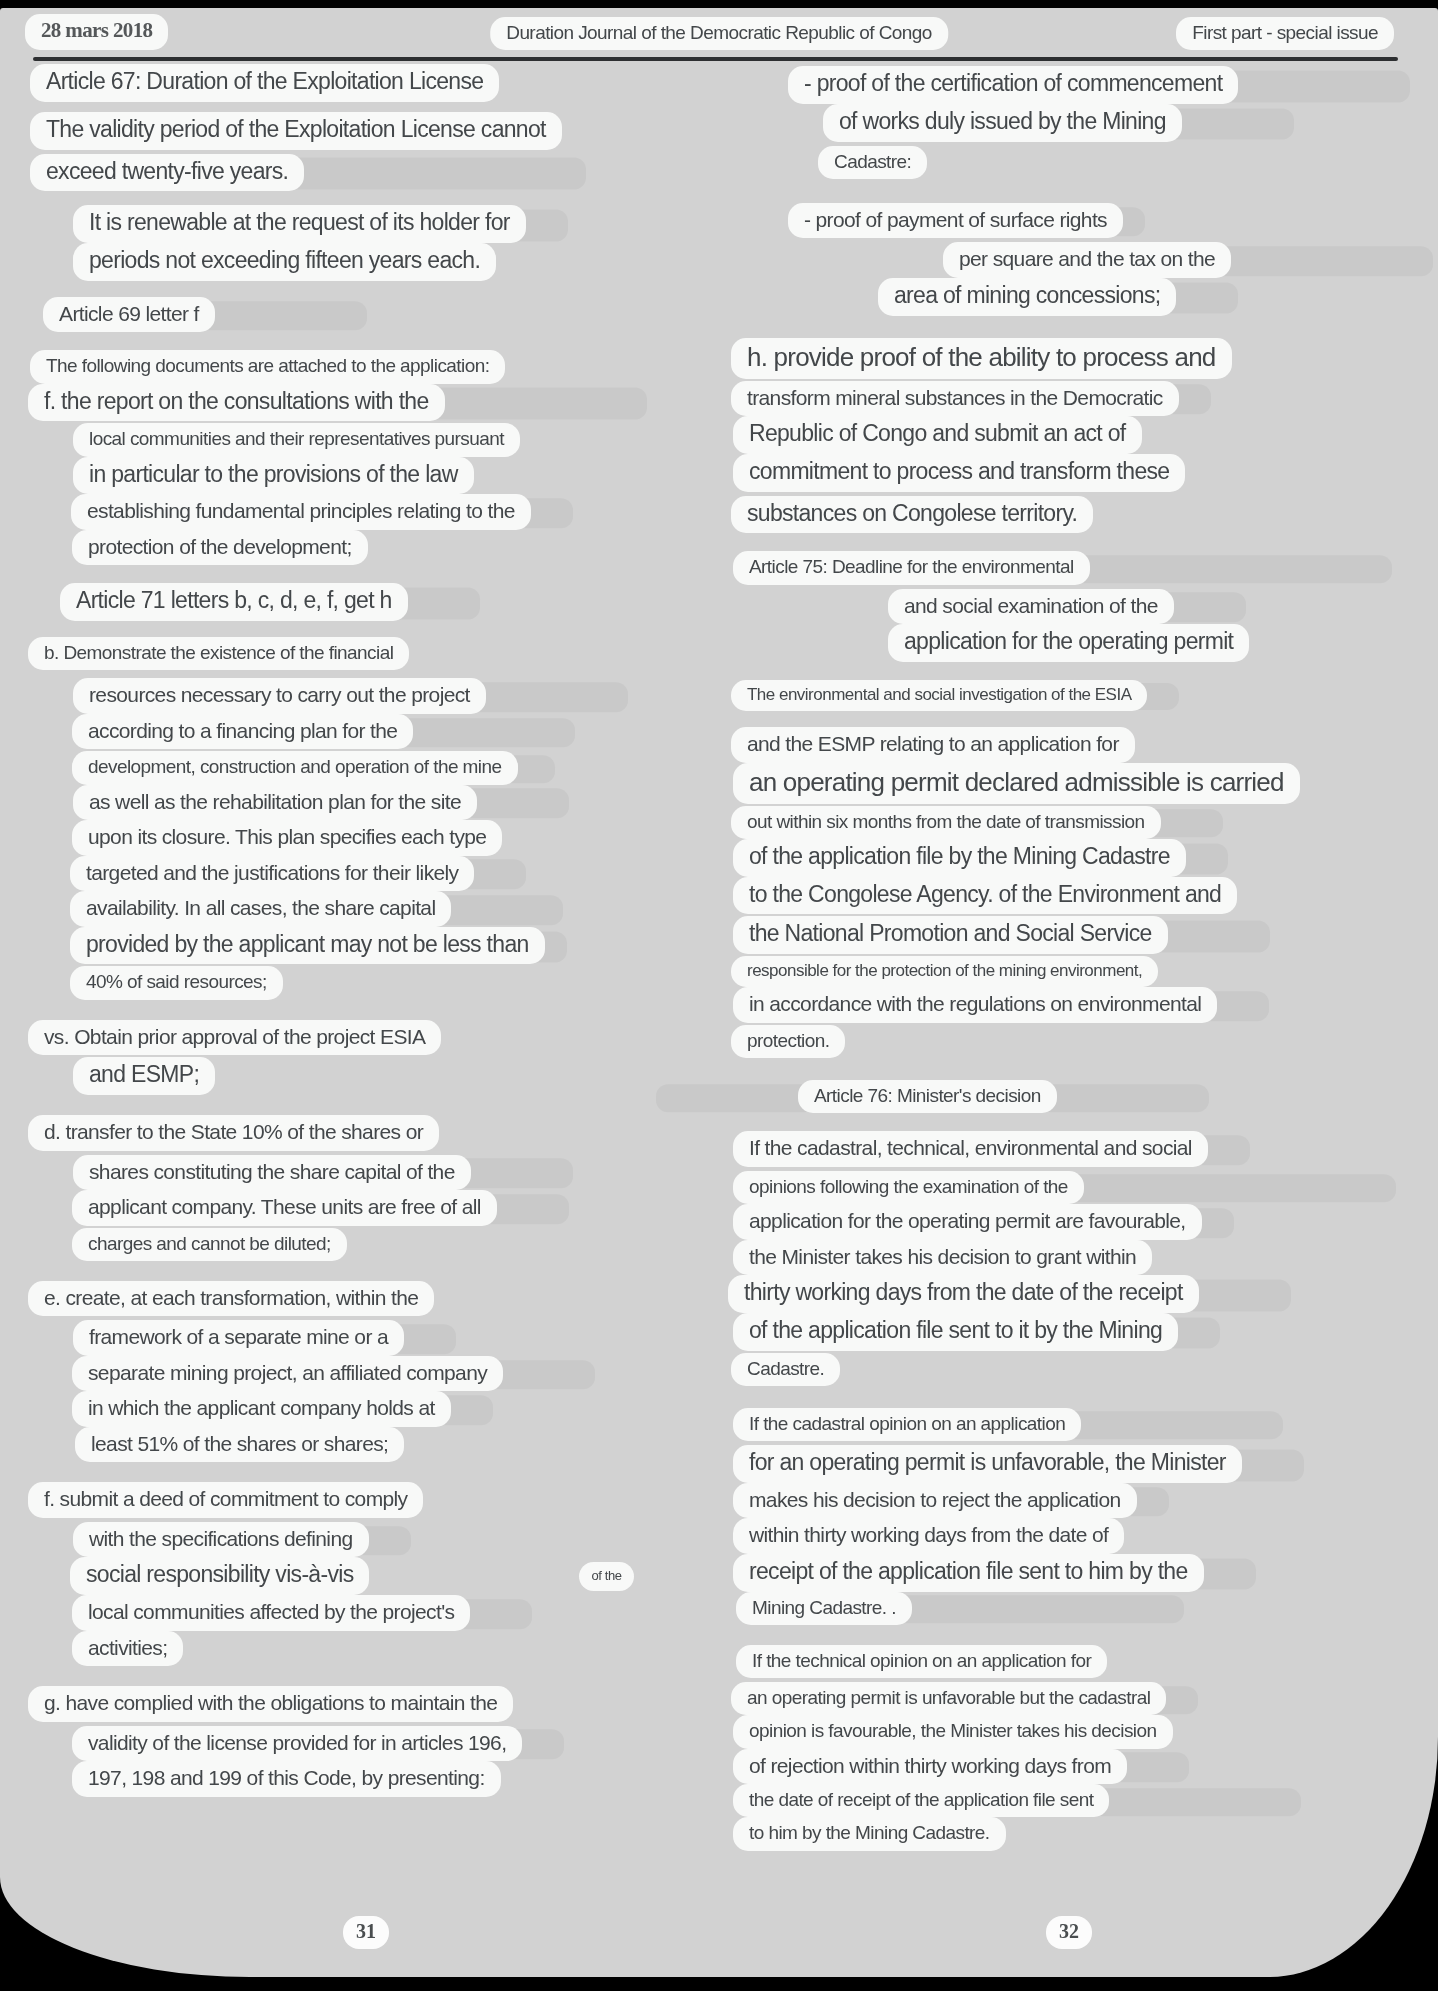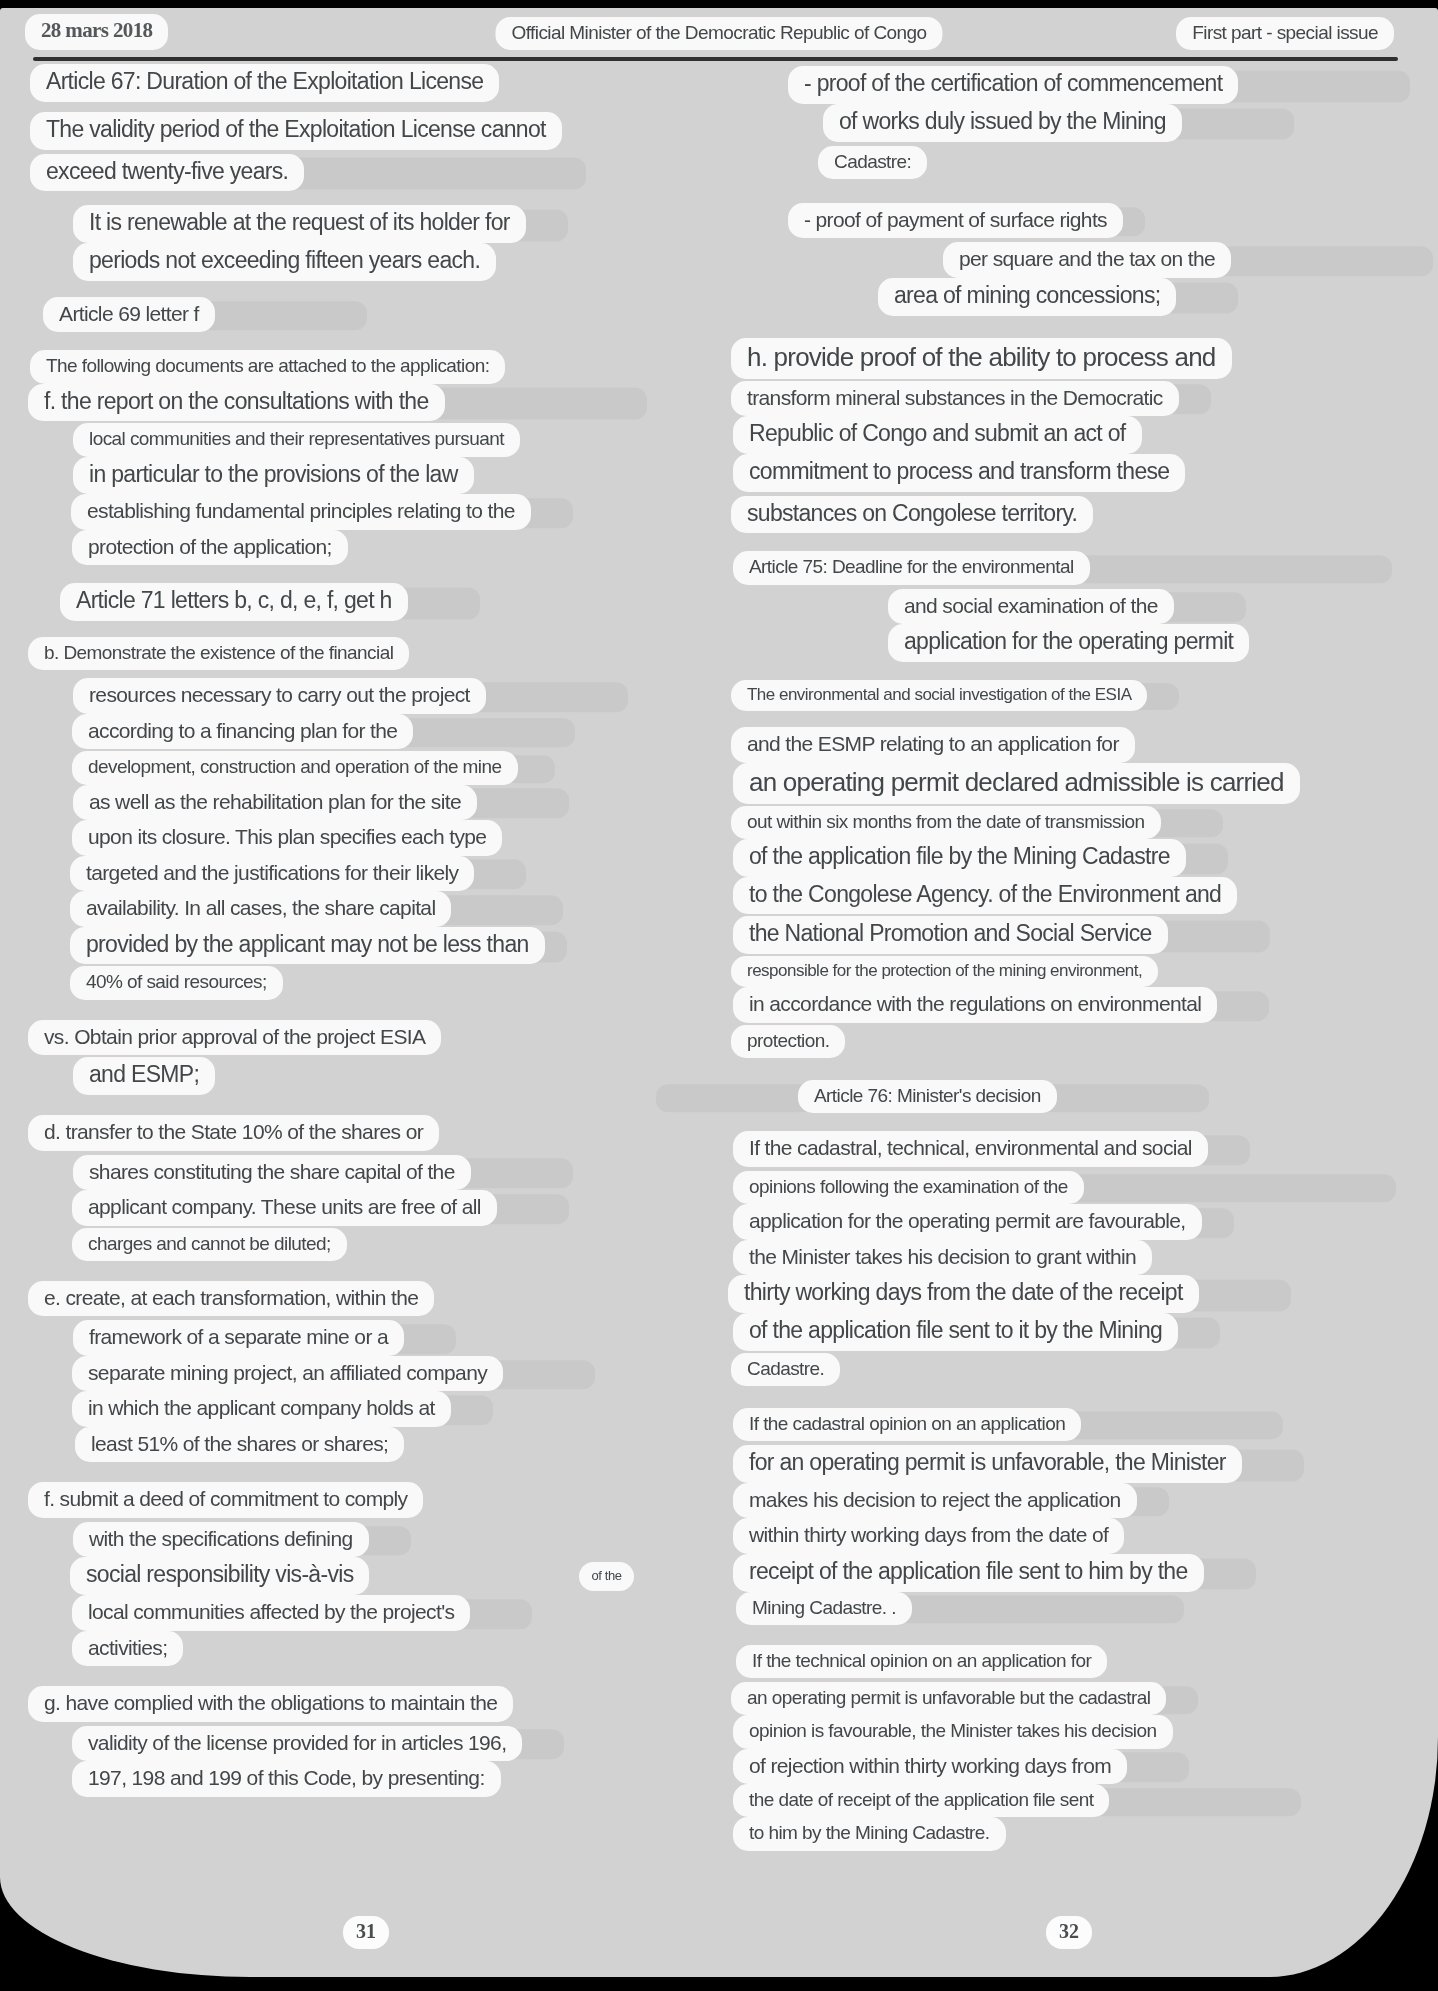--- a/index.html
+++ b/index.html
@@ -39,21 +39,21 @@
   .pgnum{position:absolute;font-family:"Liberation Serif",serif;font-weight:bold;font-size:20px;
          background:#fcfcfc;border-radius:16px;padding:4px 13px 6px;color:#4a4e50;}
   .pg-left{left:343px;top:1908px;}
   .pg-right{left:1046px;top:1908px;}
 </style>
 </head>
 <body>
 
 <div class="page">
   <div class="pill hdr-date">28 mars 2018</div>
-  <div class="pill hdr-title">Official Minister of the Democratic Republic of Congo</div>
+  <div class="pill hdr-title">Duration Journal of the Democratic Republic of Congo</div>
   <div class="pill hdr-issue">First part - special issue</div>
   <div class="hdr-rule"></div>
 
   <div class="col col-left" id="col-left">
       <div class="row" style="margin-top: 0px; margin-left: 5px;">
         <div class="line lg">Article 67: Duration of the Exploitation License</div>
       </div>
       <div class="row" style="margin-top: 10px; margin-left: 5px;">
         <div class="line lg">The validity period of the Exploitation License cannot</div>
       </div>
@@ -78,21 +78,21 @@
       <div class="row" style="margin-top: 2px; margin-left: 48px;">
         <div class="line sm">local communities and their representatives pursuant</div>
       </div>
       <div class="row" style="margin-top: 0px; margin-left: 48px;">
         <div class="line lg">in particular to the provisions of the law</div>
       </div>
       <div class="row" style="margin-top: 0px; margin-left: 46px;">
         <div class="line md tail" style="--tw: 60px;">establishing fundamental principles relating to the</div>
       </div>
       <div class="row" style="margin-top: 0px; margin-left: 47px;">
-        <div class="line md">protection of the application;</div>
+        <div class="line md">protection of the development;</div>
       </div>
       <div class="row" style="margin-top: 18px; margin-left: 35px;">
         <div class="line lg tail" style="--tw: 90px;">Article 71 letters b, c, d, e, f, get h</div>
       </div>
       <div class="row" style="margin-top: 16px; margin-left: 3px;">
         <div class="line sm">b. Demonstrate the existence of the financial</div>
       </div>
       <div class="row" style="margin-top: 8px; margin-left: 48px;">
         <div class="line md tail" style="--tw: 160px;">resources necessary to carry out the project</div>
       </div>

